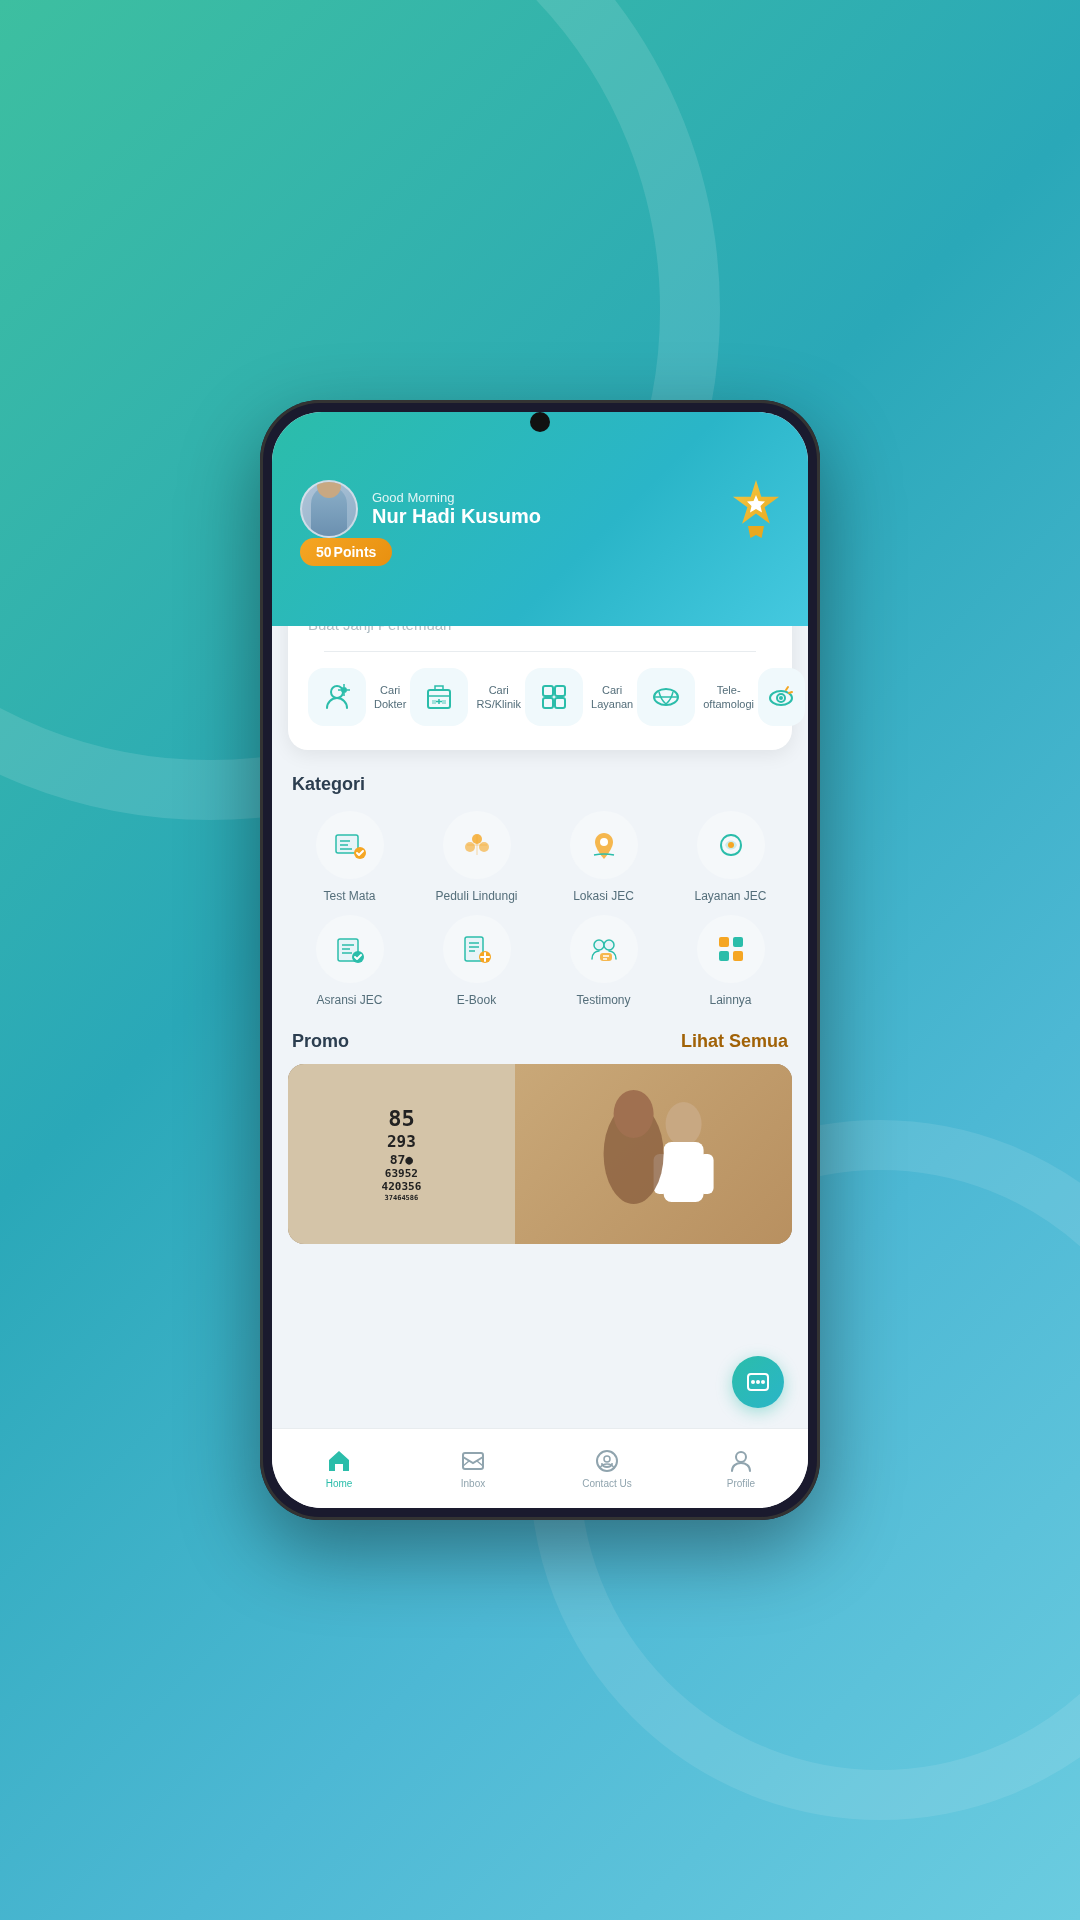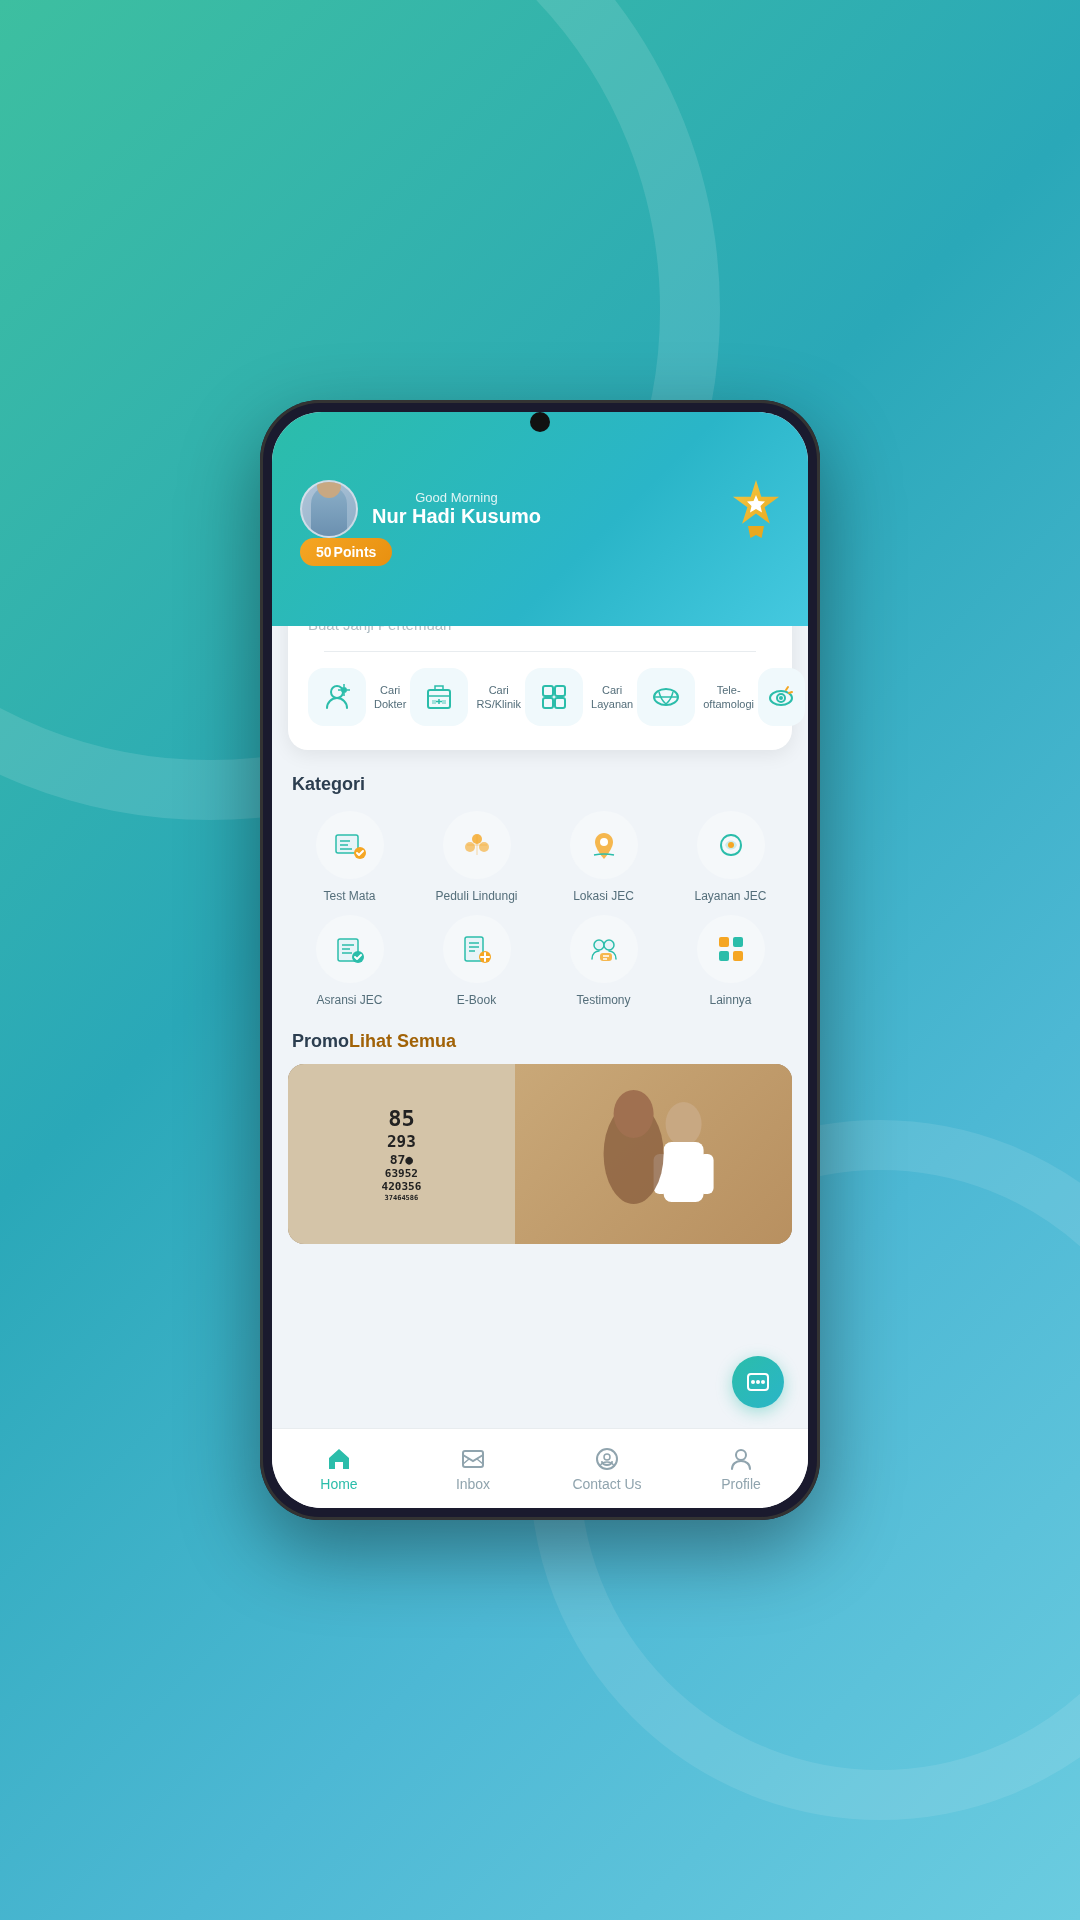--- a/index.html
+++ b/index.html
@@ -130,21 +130,20 @@
       position: absolute;
       top: -12px;
       left: 6px;
     }
 
     .user-text {}
     .good-morning {
       color: rgba(255,255,255,0.85);
       font-size: 13px;
       font-weight: 400;
-      text-align: center;
     }
     .user-name {
       color: #fff;
       font-size: 20px;
       font-weight: 700;
     }
 
     .badge-container {
       display: flex;
       flex-direction: column;
@@ -294,21 +293,21 @@
     .category-label {
       color: #546e7a;
       font-size: 12px;
       font-weight: 500;
       text-align: center;
     }
 
     
     .promo-header {
       display: flex;
-      justify-content: flex-start;
+      justify-content: space-between;
       align-items: center;
       padding: 16px 20px 12px 20px;
     }
 
     .promo-title {
       color: #2c3e50;
       font-size: 18px;
       font-weight: 700;
     }
 
@@ -408,21 +407,21 @@
 
     .nav-icon {
       width: 26px;
       height: 26px;
       display: flex;
       align-items: center;
       justify-content: center;
     }
 
     .nav-label {
-      font-size: 14px;
+      font-size: 10px;
       font-weight: 500;
     }
 
     .nav-item.active .nav-label { color: #2bbdaa; }
     .nav-item.active .nav-icon svg path,
     .nav-item.active .nav-icon svg rect,
     .nav-item.active .nav-icon svg circle { fill: #2bbdaa; }
     .nav-item:not(.active) .nav-label { color: #90a4ae; }
 
     

